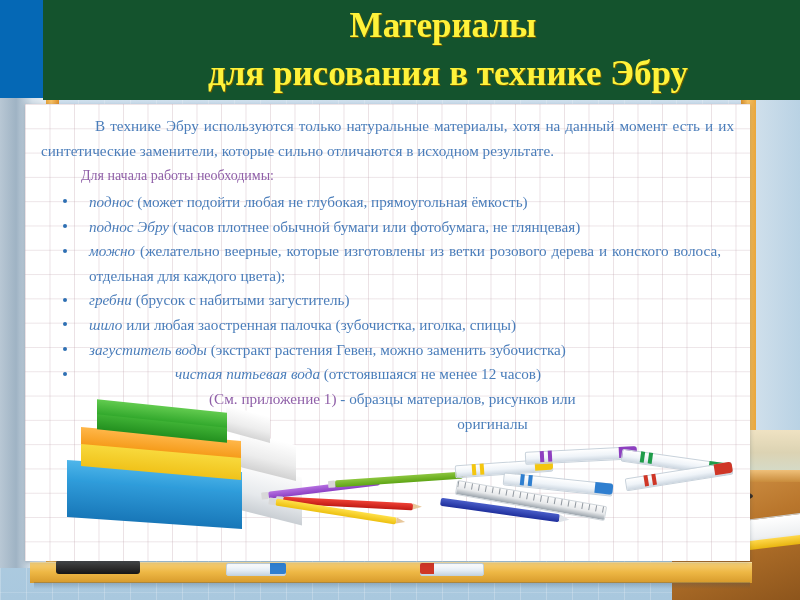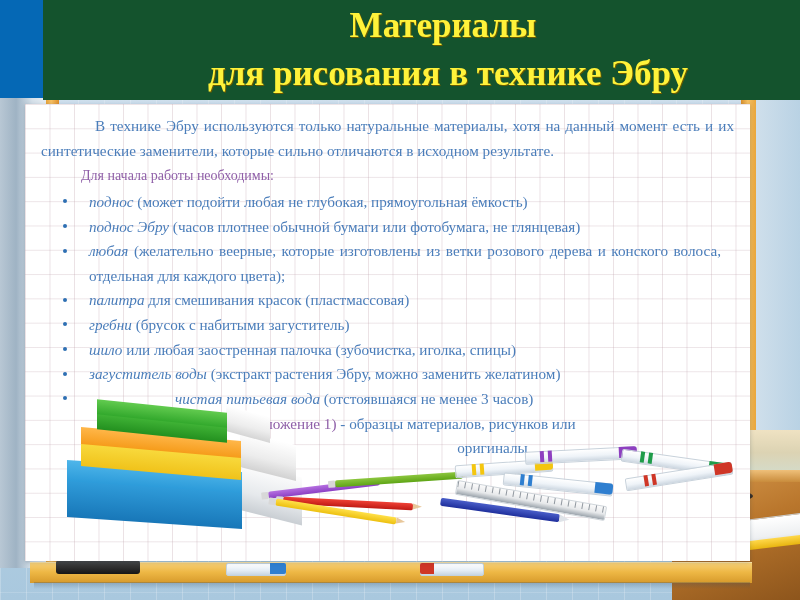--- a/index.html
+++ b/index.html
@@ -315,26 +315,25 @@
   <div class="card">
     <div class="card-grid"></div>
 
     <div class="card-text">
       <p class="para">В технике Эбру используются только натуральные материалы, хотя на данный момент есть и их синтетические заменители, которые сильно отличаются в исходном результате.</p>
       <p class="lead">Для начала работы необходимы:</p>
 
       <ul class="kit">
         <li><span class="bullet"></span><em>поднос</em><span> (может подойти любая не глубокая, прямоугольная ёмкость)</span></li>
         <li><span class="bullet"></span><em>поднос Эбру</em><span> (часов плотнее обычной бумаги или фотобумага, не глянцевая)</span></li>
-        <li><span class="bullet"></span><em>любая</em><span> (желательно веерные, которые изготовлены из ветки розового дерева и конского волоса, отдельная для каждого цвета);</span></li>
-        <li><span class="bullet"></span><em>палитра</em><span> для смешивания красок (пластмассовая)</span></li>
+        <li><span class="bullet"></span><em>можно</em><span> (желательно веерные, которые изготовлены из ветки розового дерева и конского волоса, отдельная для каждого цвета);</span></li>
         <li><span class="bullet"></span><em>гребни</em><span> (брусок с набитыми загуститель)</span></li>
         <li><span class="bullet"></span><em>шило</em><span> или любая заостренная палочка (зубочистка, иголка, спицы)</span></li>
-        <li><span class="bullet"></span><em>загуститель воды</em><span> (экстракт растения Эбру, можно заменить желатином)</span></li>
-        <li class="indented"><span class="bullet"></span><span class="body-txt"><em>чистая питьевая вода</em><span> (отстоявшаяся не менее 3 часов)</span></span></li>
+        <li><span class="bullet"></span><em>загуститель воды</em><span> (экстракт растения Гевен, можно заменить зубочистка)</span></li>
+        <li class="indented"><span class="bullet"></span><span class="body-txt"><em>чистая питьевая вода</em><span> (отстоявшаяся не менее 12 часов)</span></span></li>
       </ul>
 
       <p class="note"><span class="paren">(См. приложение 1)</span><span> - образцы  материалов, рисунков или</span></p>
       <p class="note-2">оригиналы</p>
     </div>
 
     <div class="books">
       <div class="bk bk-blue-pages"></div>
       <div class="bk bk-blue-top"></div>
       <div class="bk bk-blue-front"></div>

